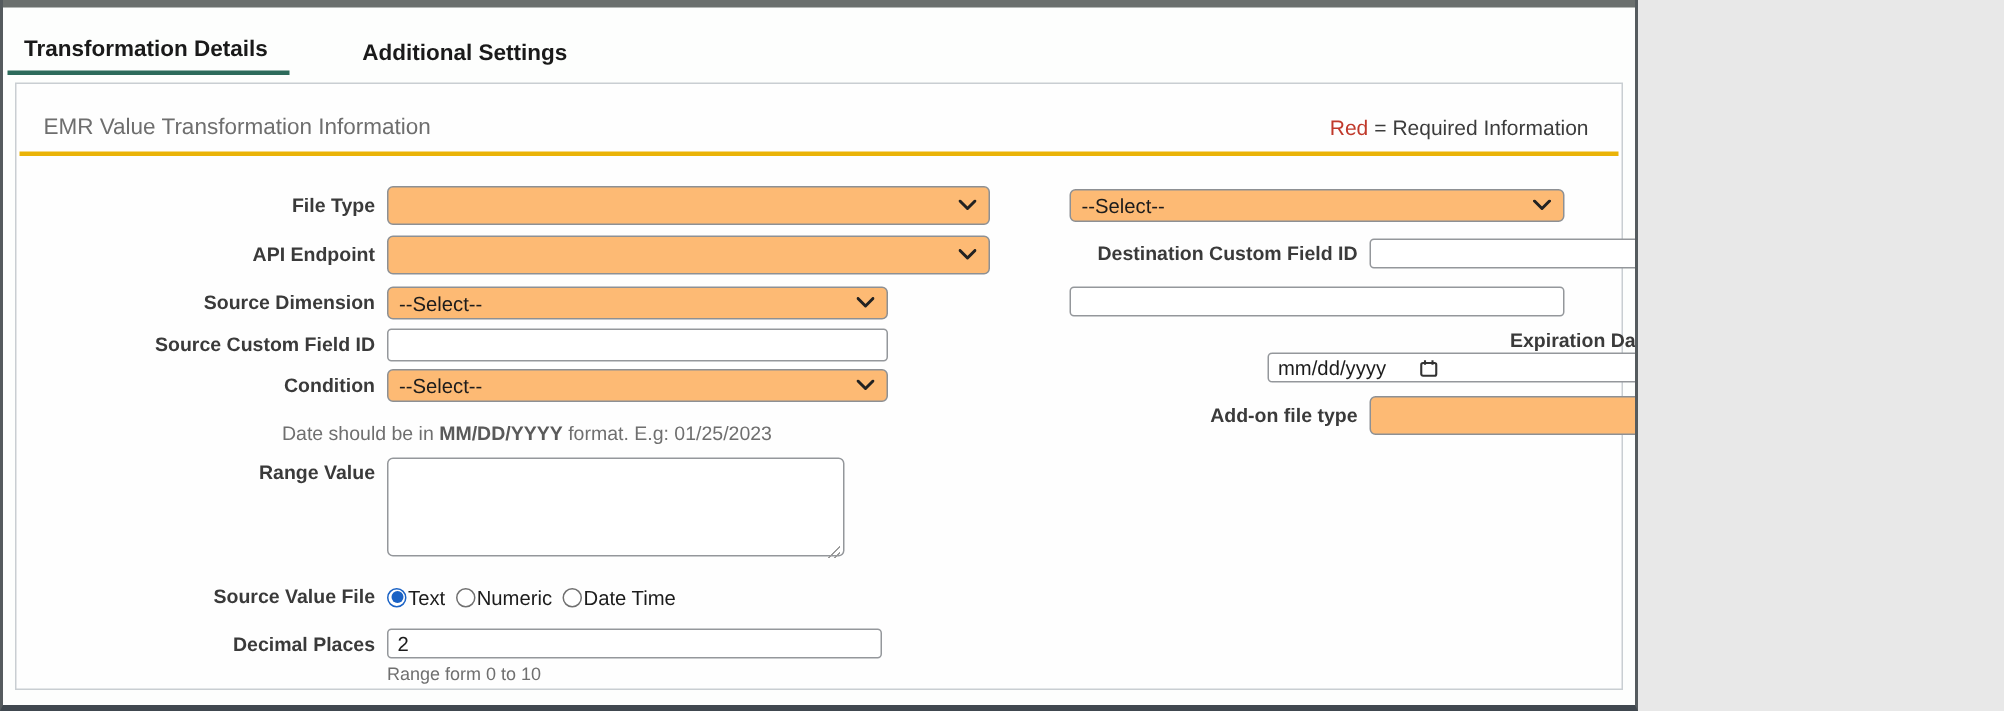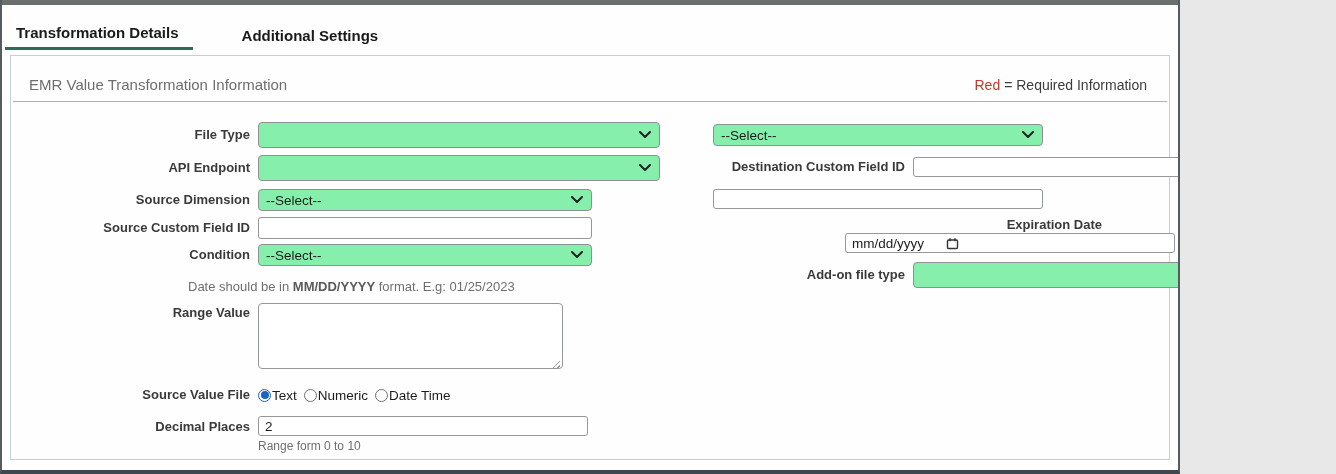--- a/index.html
+++ b/index.html
@@ -1,39 +1,39 @@
 <!DOCTYPE html>
 <html><head>
 <meta charset="utf-8">
 <style>
   * { margin:0; padding:0; box-sizing:border-box; }
   html,body { background:#e8e8e8; }
   body { font-family:"Liberation Sans", sans-serif; }
 
   .screen {
-    position:relative; width:1180px; height:474px; background:#fdfefd;
+    position:relative; width:1092px; height:474px; background:#fdfefd;
     border-left:2px solid #555b5e; border-right:2px solid #555b5e;
     border-bottom:4px solid #40484f; overflow:hidden;
   }
   .topbar { position:absolute; top:0; left:0; width:100%; height:5px; background:#6b706e; }
 
   
   .tabs { position:absolute; top:20px; left:3px; display:flex; align-items:flex-end; }
   .tab { font-size:15px; font-weight:bold; color:#1a1a1a; padding:4px 14px 6px 11px; cursor:pointer; }
   .tab.active { border-bottom:3px solid #2d6b5b; }
   .tab.inactive { margin-left:38px; }
 
   
   .panel {
     position:absolute; left:8px; right:8px; top:55px; bottom:10px;
     border:1px solid #c9ced2; background:#fefefe;
   }
   .panel-header {
     display:flex; justify-content:space-between; align-items:flex-end;
-    padding:20px 20px 8px 16px; border-bottom:1px solid #eab308;
+    padding:20px 20px 8px 16px; border-bottom:3px solid #eab308;
     margin:0 2px;
   }
   .panel-title { color:#6e6e6e; font-size:15px; }
   .legend { font-size:14px; color:#3c3c3c; }
   .legend .red { color:#c0392b; }
   .legend .rest { margin-left:4px; }
 
   
   .form-area { position:relative; margin-top:20px; }
   .col { position:absolute; top:0; }
@@ -45,21 +45,21 @@
   .row label {
     font-size:13px; font-weight:bold; color:#3a3a3a;
     text-align:right; padding-right:8px; line-height:16px;
   }
   .col-left .row label { width:245px; }
   .col-right .row label { width:200px; }
   .req { color:#c0392b; }
 
   
   .sel {
-    position:relative; background:#86efac; border:1px solid #8d9094; border-radius:4px;
+    position:relative; background:#fdba74; border:1px solid #8d9094; border-radius:4px;
     display:flex; align-items:center; padding:0 26px 0 7px;
     font-size:13.5px; color:#1c1c1c; cursor:pointer;
   }
   .sel .chev { position:absolute; right:8px; top:50%; transform:translateY(-50%); display:flex; }
   .txt {
     background:#fff; border:1px solid #94979b; border-radius:3px;
     font-family:"Liberation Sans", sans-serif; font-size:13.5px; color:#1c1c1c; padding:0 6px;
   }
   .h26 { height:26px; } .h22 { height:22px; } .h20 { height:20px; }
   .w402 { width:402px; } .w334 { width:334px; } .w330 { width:330px; } .w394 { width:394px; }

